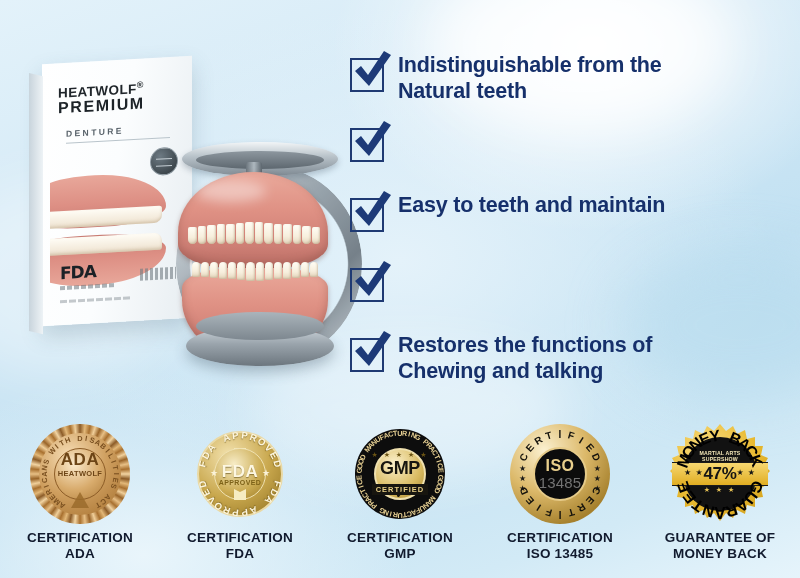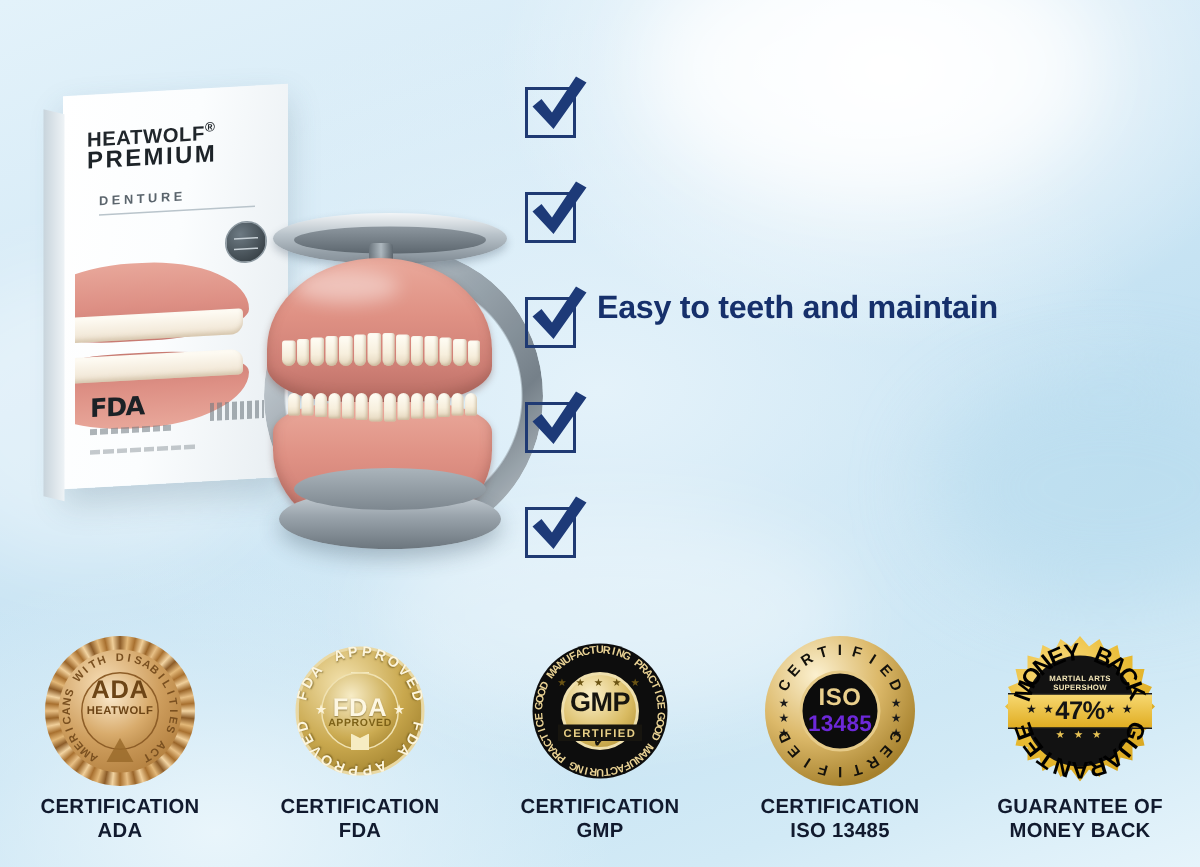--- a/index.html
+++ b/index.html
@@ -195,22 +195,22 @@
 
   
   .iso-ring{position:absolute;inset:0;border-radius:50%;
       background:radial-gradient(circle at 34% 26%,#fbf0cf,#dcb96a 42%,#a5802c 78%,#e0c183 100%);}
   .iso-face{position:absolute;inset:4px;border-radius:50%;
       background:radial-gradient(circle at 36% 28%,#f7e7b9,#cfa F 0,#cfa a 0,#cfa84e 55%,#8e6c1f 100%);}
   .iso-black{position:absolute;inset:23px;border-radius:50%;background:#0c0c0c;
       border:2px solid #e6cb89;}
   .iso-main{position:absolute;left:0;right:0;top:33px;text-align:center;color:#e9cf8c;
       font-size:16px;font-weight:800;letter-spacing:.4px;}
-  .iso-num{position:absolute;left:0;right:0;top:50px;text-align:center;color:#6d28d9;
-      font-size:15px;font-weight:700;letter-spacing:.2px;}
+  .iso-num{position:absolute;left:0;right:0;top:50px;text-align:center;color:#737373;
+      font-size:15px;font-weight:400;letter-spacing:.2px;}
   .iso-star{position:absolute;top:40px;color:#1a1a1a;font-size:8px;line-height:1.25;}
   .iso-star.l{left:9px;} .iso-star.r{right:9px;}
   .arc-iso span{color:#14120c;font-size:10px;letter-spacing:.2px;}
 
   
   .mb-burst{position:absolute;left:50%;top:50%;width:100px;height:100px;
       transform:translate(-50%,-50%);
       background:radial-gradient(circle at 38% 30%,#fbe08a,#e8b92f 52%,#c89412 100%);
       clip-path:polygon(50% 0%,56% 7%,63% 2%,67% 10%,75% 6%,77% 15%,85% 13%,85% 22%,93% 22%,
         91% 31%,98% 34%,94% 41%,100% 47%,94% 53%,98% 60%,91% 64%,93% 73%,85% 74%,85% 83%,
@@ -309,20 +309,22 @@
   </div>
 
   <div class="bullets">
       <div class="bullet">
         <div class="cbox">
           <div class="sq"></div>
           <svg viewBox="0 0 44 44" aria-hidden="true">
             <path d="M6 22 L12 17 L19 26 L35 2 L42 6 L20 37 Z" fill="#1d3a78"></path>
           </svg>
         </div>
+        <div class="btext">Indistinguishable from the
+Natural teeth</div>
       </div>
       <div class="bullet">
         <div class="cbox">
           <div class="sq"></div>
           <svg viewBox="0 0 44 44" aria-hidden="true">
             <path d="M6 22 L12 17 L19 26 L35 2 L42 6 L20 37 Z" fill="#1d3a78"></path>
           </svg>
         </div>
       </div>
       <div class="bullet">
@@ -342,20 +344,22 @@
           </svg>
         </div>
       </div>
       <div class="bullet">
         <div class="cbox">
           <div class="sq"></div>
           <svg viewBox="0 0 44 44" aria-hidden="true">
             <path d="M6 22 L12 17 L19 26 L35 2 L42 6 L20 37 Z" fill="#1d3a78"></path>
           </svg>
         </div>
+        <div class="btext">Restores the functions of
+Chewing and talking</div>
       </div>
     </div>
 
   <div class="certs">
       <div class="cert">
         <div class="badge">
           <div class="ada-rim"></div>
           <div class="ada-face"></div>
           <div class="ada-inner"></div>
           <div class="ada-fig"></div>

